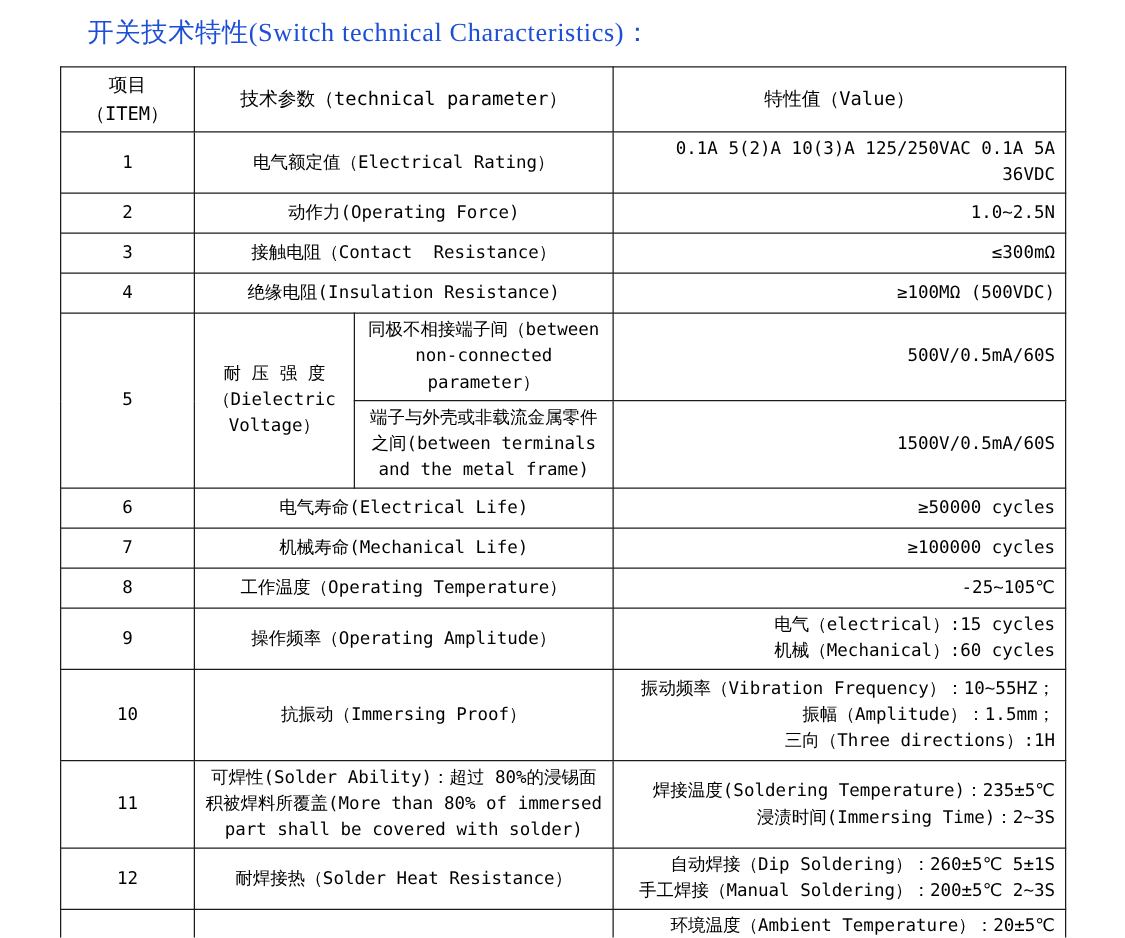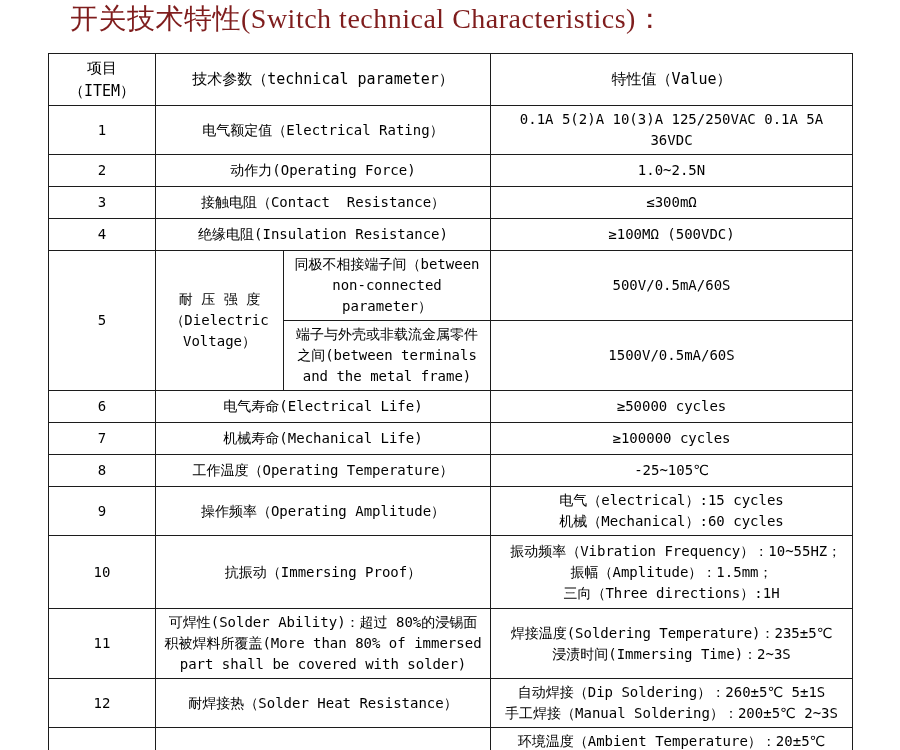--- a/index.html
+++ b/index.html
@@ -11,26 +11,26 @@
     font-family: "DejaVu Sans Mono", "DejaVu Sans", monospace;
   }
   .page {
     position: relative;
     width: 900px; height: 750px;
     background: #ffffff;
     overflow: hidden;
   }
   .title {
     position: absolute;
-    left: 70px; top: 0;
+    left: 70px; top: 12px;
     margin: 0;
     font-family: "Liberation Serif", "DejaVu Serif", serif;
-    font-size: 28px;
+    font-size: 21px;
     font-weight: 400;
-    color: #7f1d1d;
+    color: #1d4ed8;
     letter-spacing: 0.5px;
     white-space: pre;
   }
   table.spec {
     position: absolute;
     left: 48px; top: 53px;
     width: 804px;
     border-collapse: collapse;
     table-layout: fixed;
   }
@@ -48,21 +48,21 @@
     line-height: 1.5;
     font-size: 14px;
   }
   .spec th {
     text-align: center;
     font-size: 15px;
   }
   .c-item { text-align: center; font-size: 14px; }
   .c-param { text-align: center; }
   .c-param-main { padding-left: 10px; }
-  .c-value { text-align: center; font-size: 13px; padding-left: 9px; }
+  .c-value { text-align: right; font-size: 13px; padding-left: 9px; }
   
   .hh  { height: 47px; }
   .h31 { height: 31px; }
   .h32 { height: 32px; }
   .h44 { height: 44px; }
   .h46 { height: 46px; }
   .h48 { height: 48px; }
   .h68 { height: 68px; padding-left: 16px; }
   .h69 { height: 69px; }
   .h70 { height: 70px; }

